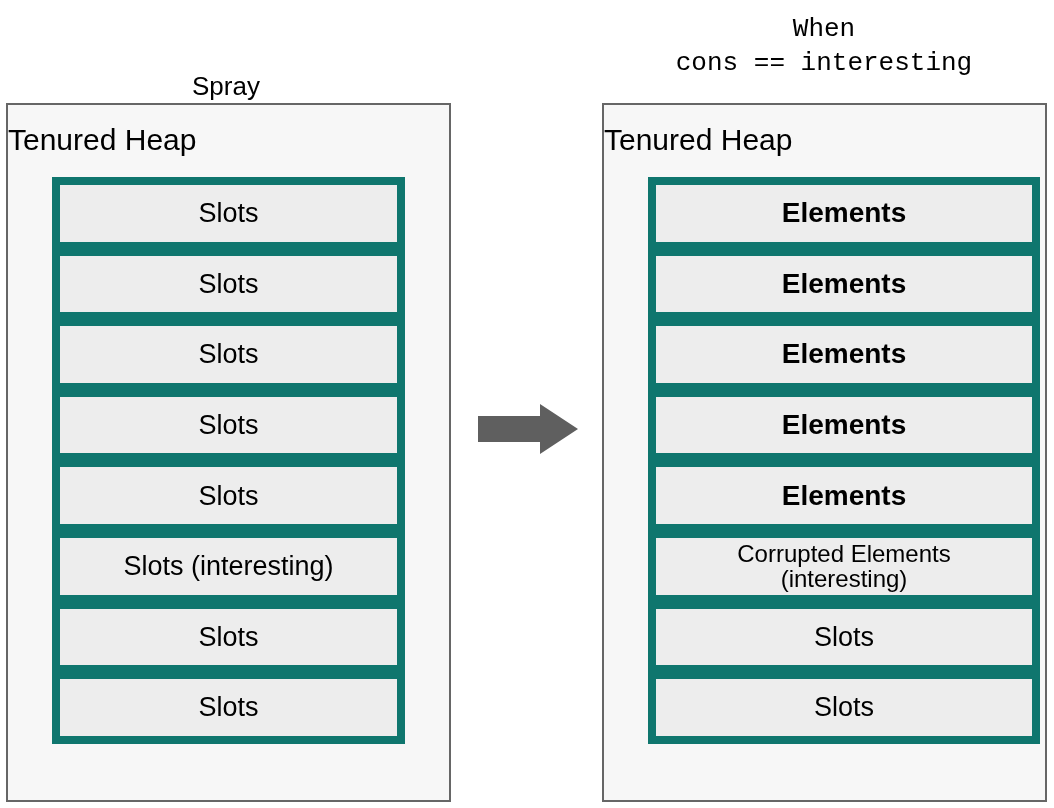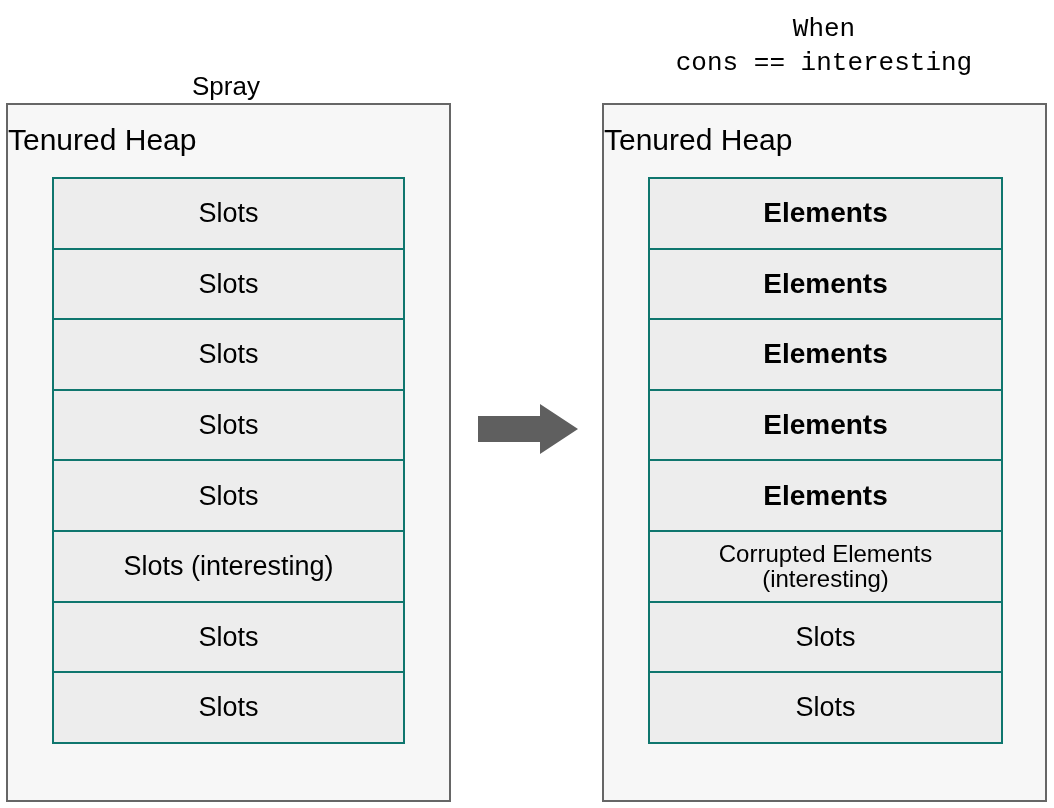--- a/index.html
+++ b/index.html
@@ -58,27 +58,27 @@
   }
 
   
   .slot-table {
     position: absolute;
     left: 44px;
     top: 72px;
     width: 353px;
     box-sizing: border-box;
   }
-  #panel-right .slot-table { left: 44px; width: 355px; }
+  #panel-right .slot-table { left: 44px; width: 392px; }
 
   .slot-row {
     box-sizing: border-box;
     height: 72.6px;
     background: #ededed;
-    border: 2px solid #0f766e;
+    border: 8px solid #0f766e;
     margin-top: -2px;
     display: flex;
     align-items: center;
     justify-content: center;
     text-align: center;
     padding: 0 6px;
   }
   .slot-row:first-child { margin-top: 0; }
 
   .slot-row .label {

